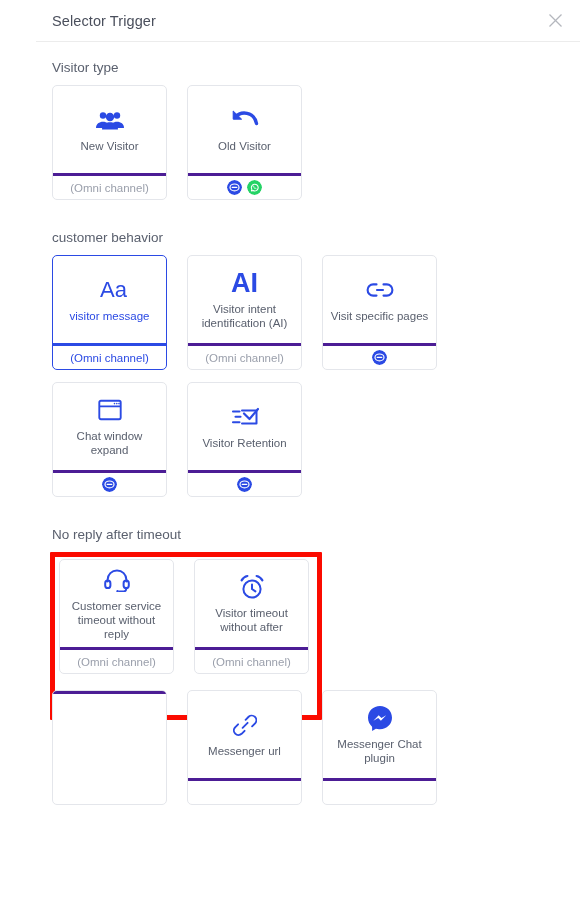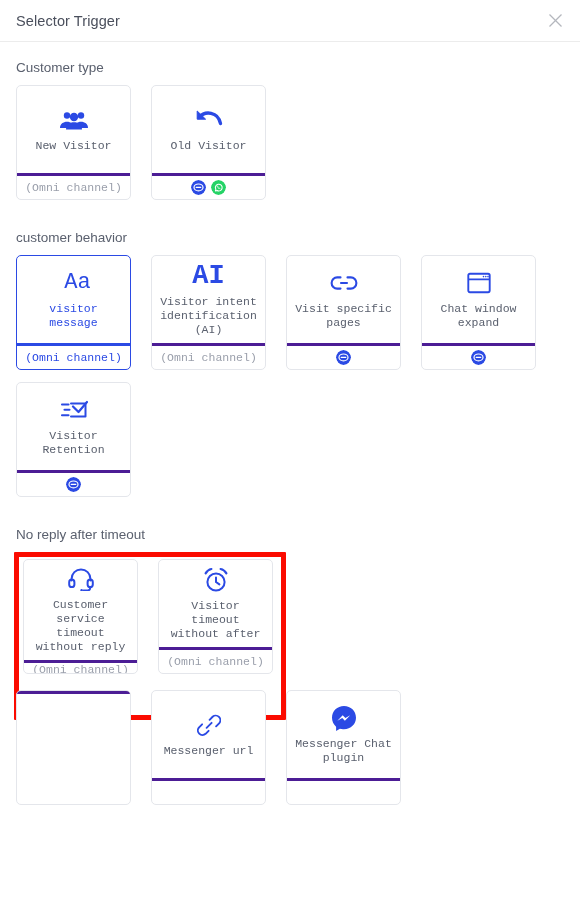--- a/index.html
+++ b/index.html
@@ -2,21 +2,21 @@
 <html><head>
 <meta charset="utf-8">
 <style>
   * { box-sizing: border-box; margin: 0; padding: 0; }
   html, body {
     width: 580px; height: 914px;
     background: #ffffff;
     font-family: "Liberation Sans", sans-serif;
     overflow: hidden;
   }
-  .modal { width: 580px; height: 774px; position: relative; background:#fff; }
+  .modal { width: 580px; height: 774px; position: relative; background:#fff;padding-left:36px; }
 
   
   .modal-header {
     height: 42px;
     border-bottom: 1px solid #ececec;
     display: flex; align-items: center;
     padding: 0 16px 0 16px;
     position: relative;
   }
   .modal-title {
@@ -33,21 +33,21 @@
   .modal-body {
     padding: 0 16px;
     position: relative;
   }
   .section { position: relative; }
   .section-label {
     font-size: 13.5px; color: #5a606e;
     margin: 18px 0 10px 0;
   }
   .cards {
-    display: flex; flex-wrap: wrap; gap: 0; font-family: Liberation Mono, monospace;
+    display: flex; flex-wrap: wrap; gap: 0;
   }
   .card {
     width: 115px; height: 115px;
     border: 1px solid #e4e6eb;
     border-radius: 5px;
     background: #fff;
     margin-right: 20px; margin-bottom: 12px;
     display: flex; flex-direction: column;
     cursor: pointer;
     overflow: hidden;
@@ -109,21 +109,21 @@
     <div class="close-btn">
       <svg width="15" height="15" viewBox="0 0 15 15">
         <line x1="1.5" y1="1.5" x2="13.5" y2="13.5" stroke="#b4b7bd" stroke-width="1.3"></line>
         <line x1="13.5" y1="1.5" x2="1.5" y2="13.5" stroke="#b4b7bd" stroke-width="1.3"></line>
       </svg>
     </div>
   </div>
 
   <div class="modal-body" id="body-root">
       <div class="section">
-        <div class="section-label">Customer type</div>
+        <div class="section-label">Visitor type</div>
         <div class="">
           <div class="cards">
             <div class="card">
               <div class="card-main">
                 <div class="card-icon">
                   <svg width="30" height="22" viewBox="0 0 30 22" fill="#2b4ae4">
         <circle cx="8" cy="6.5" r="3.2"></circle>
                     <circle cx="22" cy="6.5" r="3.2"></circle>
         <circle cx="15" cy="8" r="4.2"></circle>
         <path d="M1 19c0-4 3.2-6.2 7-6.2s7 2.2 7 6.2z"></path>

